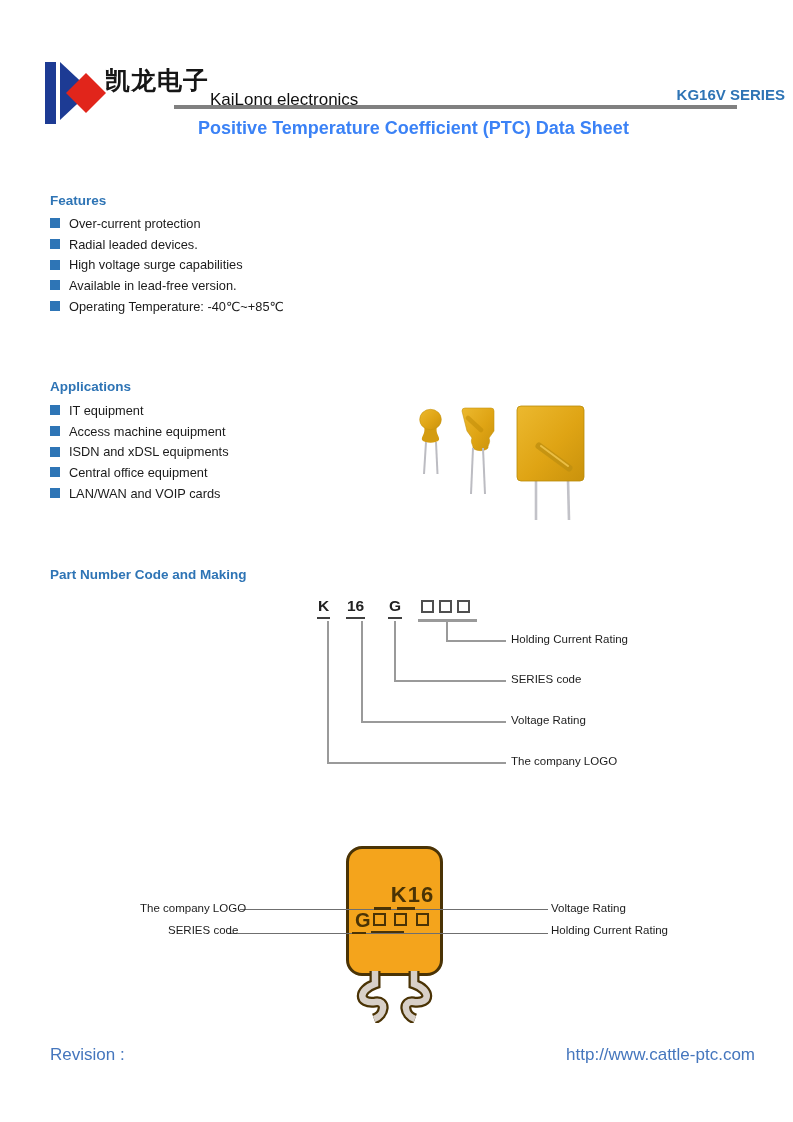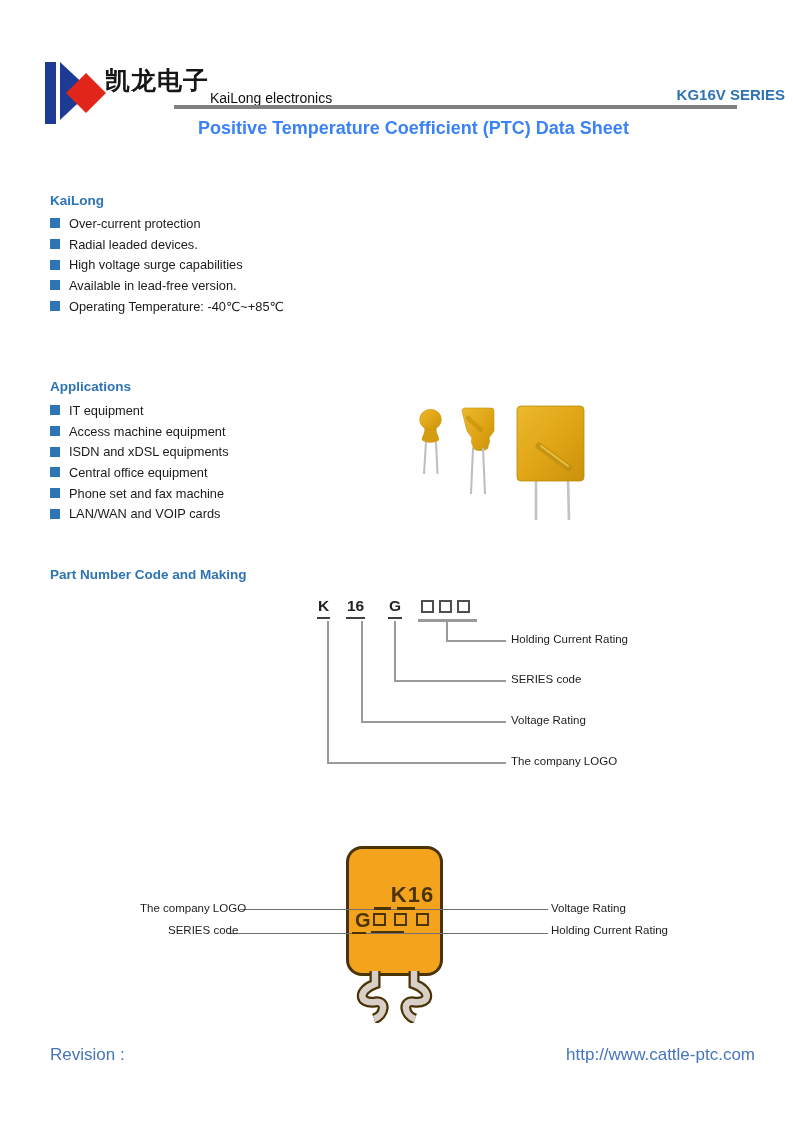--- a/index.html
+++ b/index.html
@@ -3,21 +3,21 @@
 <meta charset="utf-8">
 <style>
   html,body{margin:0;padding:0;background:#ffffff;}
   #page{
     position:relative;width:793px;height:1122px;margin:8px auto;background:#ffffff;
     font-family:"Liberation Sans","DejaVu Sans",sans-serif;color:#1b1b1b;overflow:hidden;padding-left:48px;
   }
   .abs{position:absolute;}
   
   .chinese-name{left:105px;top:56px;font-size:25px;font-weight:bold;color:#161616;letter-spacing:1px;}
-  .company-name{left:210px;top:82px;font-size:14px;color:#101010;}
+  .company-name{left:210px;top:82px;font-size:17px;color:#101010;}
   .series-badge{right:56px;top:78px;font-size:15px;font-weight:bold;color:#2e74b5;}
   .header-rule{left:174px;top:97px;width:563px;height:3.5px;background:#808080;}
   .page-title{left:0;right:14px;top:110px;text-align:center;font-size:18px;font-weight:bold;color:#3b82f6;}
   
   .h2{font-size:13.5px;font-weight:bold;color:#2e74b5;}
   
   .list{display:flex;flex-direction:column;}
   .li{display:flex;align-items:center;height:20.7px;}
   .bullet{width:10px;height:10px;background:#2e75b6;margin-right:9px;flex:0 0 auto;}
   .li-text{font-size:12.8px;color:#1b1b1b;white-space:nowrap;}
@@ -52,21 +52,21 @@
     <polygon points="0,2 11,2 11,64 0,64" fill="#1d3b94"></polygon>
     <polygon points="15,2 46,31 15,60" fill="#1d3b94"></polygon>
     <polygon points="21,33 41,13 61,33 41,53" fill="#e1251b"></polygon>
   </svg>
   <div class="abs chinese-name">凯龙电子</div>
   <div class="abs company-name">KaiLong electronics</div>
   <div class="abs series-badge">KG16V SERIES</div>
   <div class="abs header-rule"></div>
   <div class="abs page-title">Positive Temperature Coefficient (PTC) Data Sheet</div>
 
-  <div class="abs h2" style="left:50px;top:185px;">KaiLong</div>
+  <div class="abs h2" style="left:50px;top:185px;">Features</div>
   <div class="abs list" style="left:50px;top:205px;">
     <div class="li">
         <span class="bullet"></span>
         <span class="li-text">Over-current protection</span>
       </div>
     <div class="li">
         <span class="bullet"></span>
         <span class="li-text">Radial leaded devices.</span>
       </div>
     <div class="li">
@@ -93,24 +93,20 @@
         <span class="bullet"></span>
         <span class="li-text">Access machine equipment</span>
       </div>
     <div class="li">
         <span class="bullet"></span>
         <span class="li-text">ISDN and xDSL equipments</span>
       </div>
     <div class="li">
         <span class="bullet"></span>
         <span class="li-text">Central office equipment</span>
-      </div>
-    <div class="li">
-        <span class="bullet"></span>
-        <span class="li-text">Phone set and fax machine</span>
       </div>
     <div class="li">
         <span class="bullet"></span>
         <span class="li-text">LAN/WAN and VOIP cards</span>
       </div>
   </div>
 
   <svg class="abs" style="left:405px;top:388px;" width="200" height="140" viewBox="0 0 200 140">
     <defs>
       <linearGradient id="gold" x1="0" y1="0" x2="1" y2="1">

